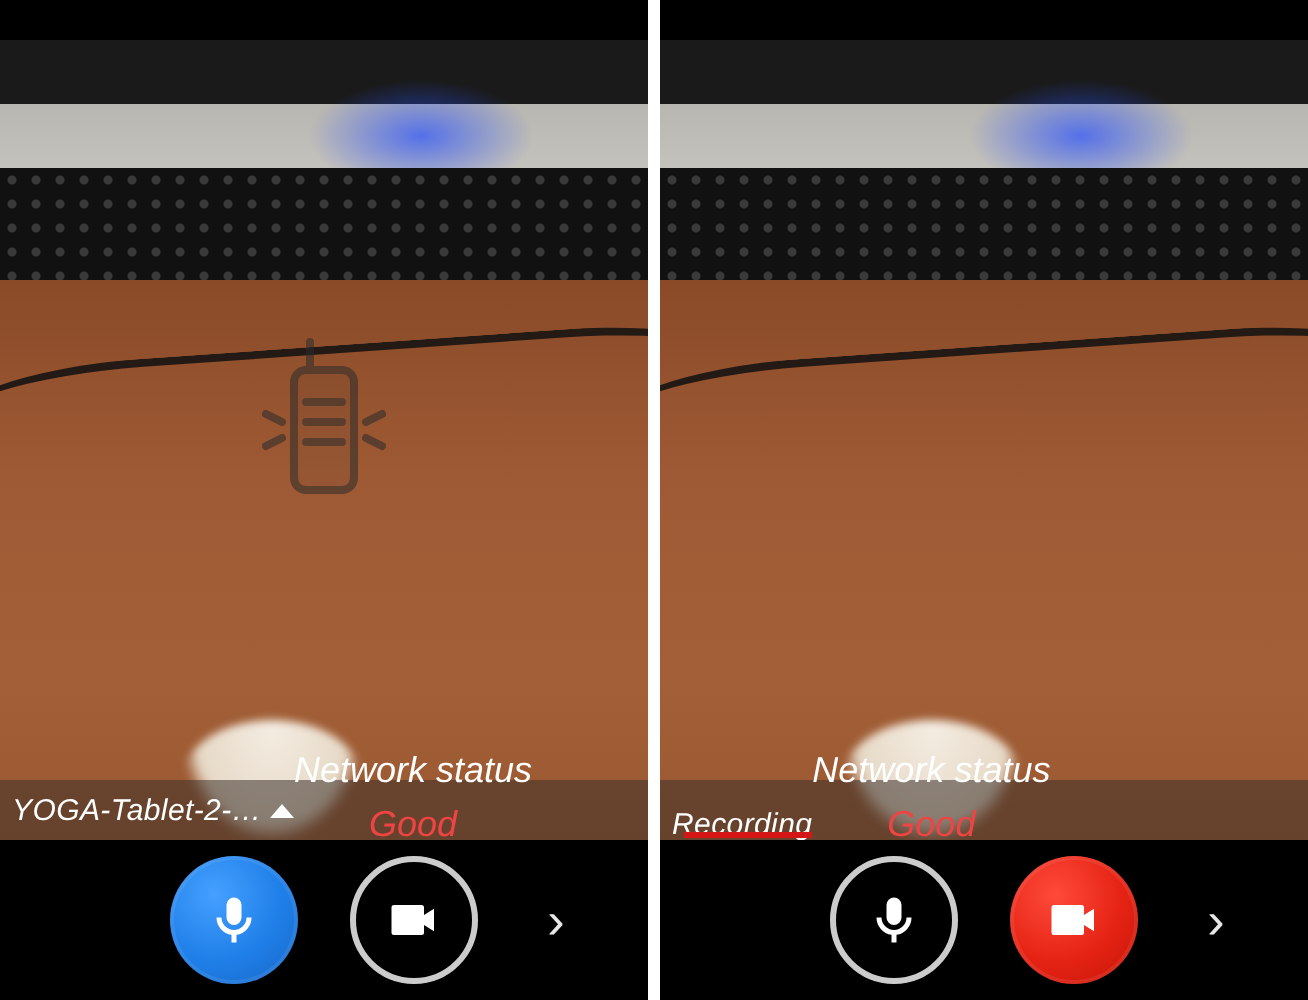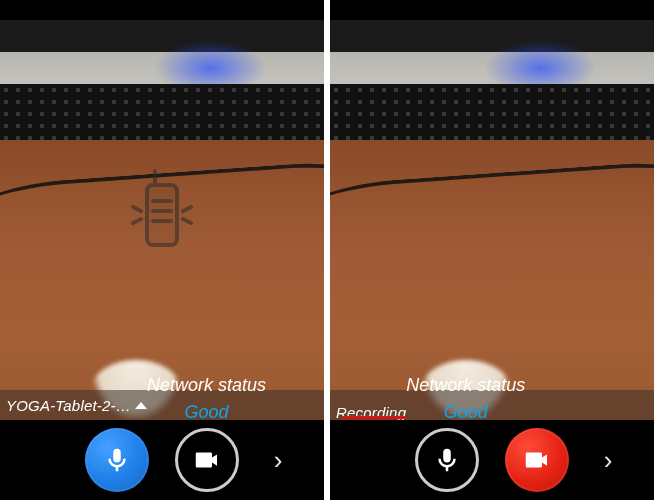--- a/index.html
+++ b/index.html
@@ -30,21 +30,21 @@
   .walkie svg { width:70px; height:90px; display:block; }
   .info-strip {
     position:absolute; left:0; right:0; bottom:80px; height:30px;
     display:flex; align-items:center; padding:0 8px 0 6px;
     background: rgba(60,50,44,0.55);
     color:#fff; font-size:15px;
   }
   .info-left { display:flex; align-items:center; gap:4px; font-style:italic; font-family: "Comic Sans MS", cursive, sans-serif; letter-spacing:.2px; white-space:nowrap; overflow:hidden;}
   .info-left .title { font-weight:500; max-width: 160px; overflow:hidden; text-overflow: ellipsis;}
   .info-right { display:flex; align-items:center; gap:6px; font-style:italic; font-family: Liberation Sans, sans-serif; font-size:18px; white-space:nowrap;flex-direction:column;}
-  .net-good { color:#0ea5e9; }
+  .net-good { color:#ef4444; }
   .caret-up { width:0; height:0; border-left:6px solid transparent; border-right:6px solid transparent; border-bottom:7px solid #fff; display:inline-block;}
   .rec-underline { position:absolute; left:6px; bottom:2px; height:3px; width:86px; background:#d41616; }
   .bottom-bar {
     position:absolute; left:0; right:0; bottom:0; height:80px; background:#000;
     display:flex; align-items:center; justify-content:center; gap:26px;
   }
   .circ-btn {
     width:64px; height:64px; border-radius:50%; display:flex; align-items:center; justify-content:center;
     position:relative; cursor:pointer; flex:0 0 auto;
   }

